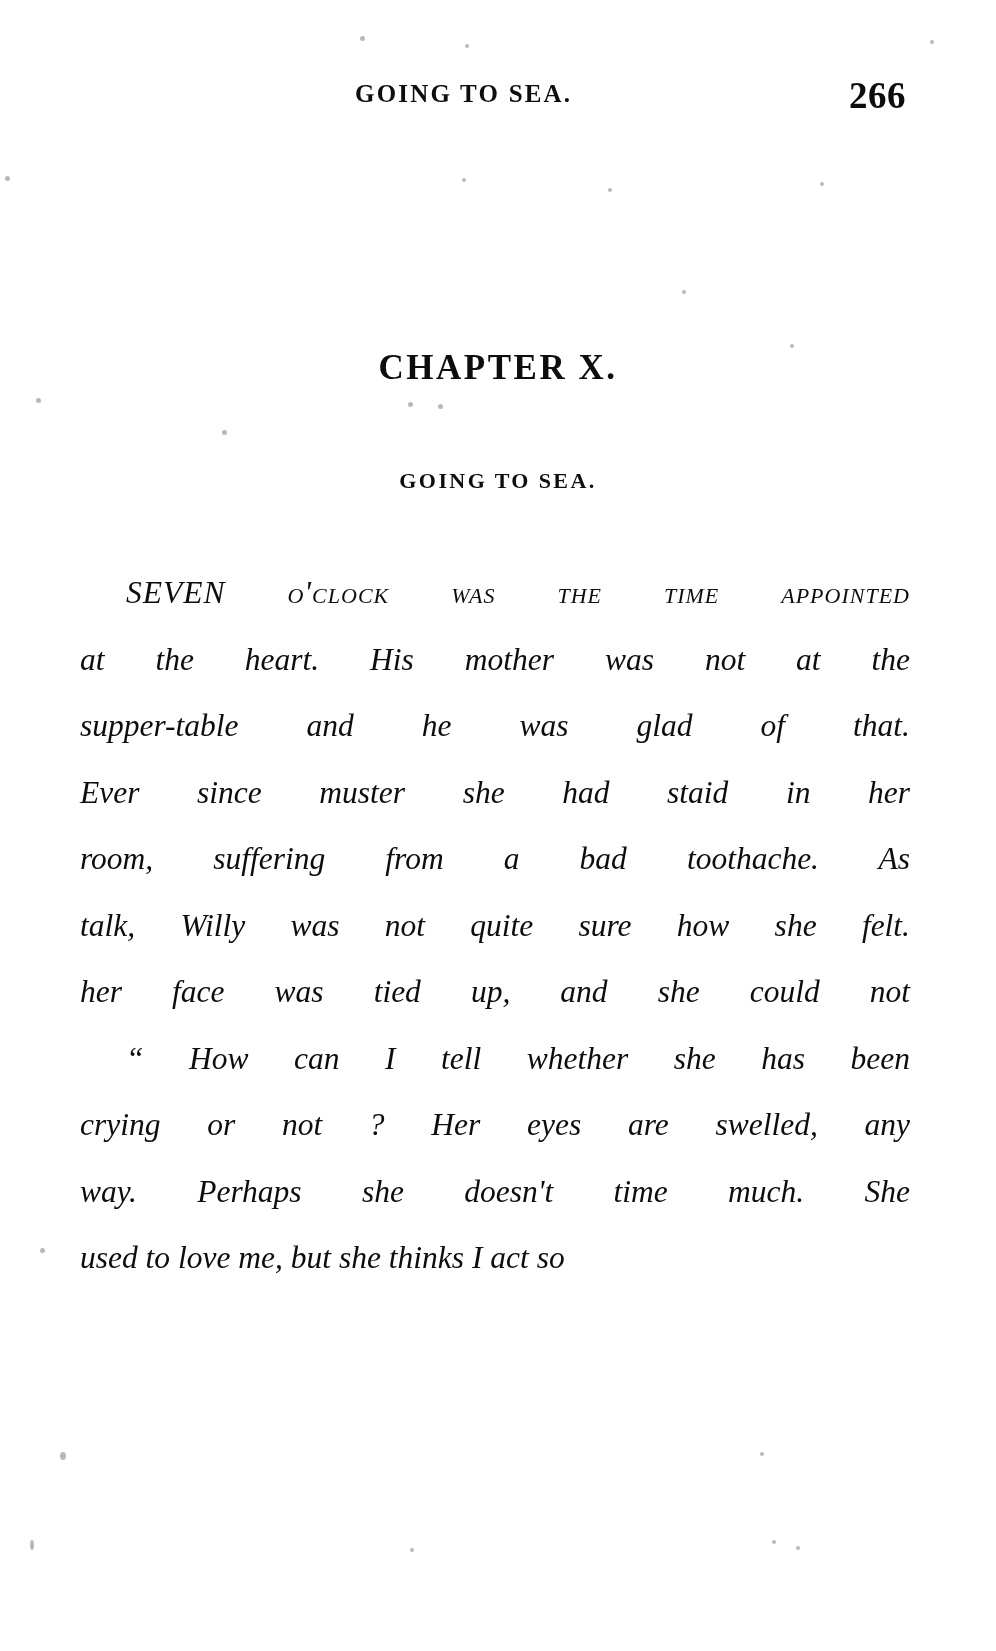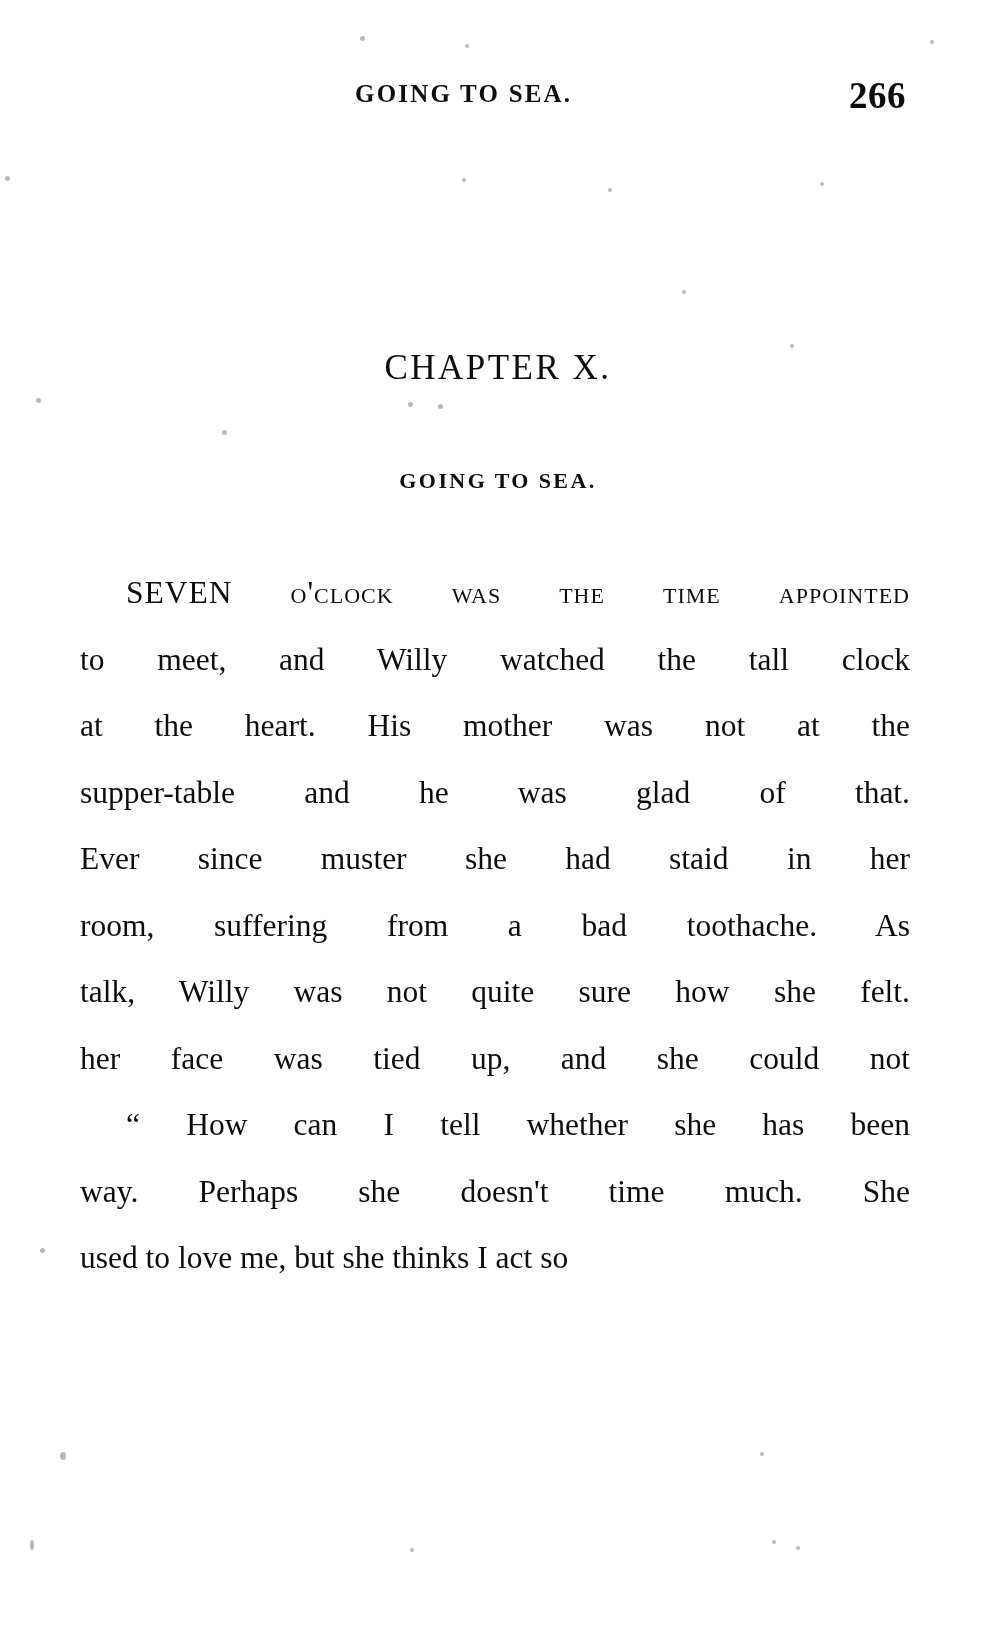--- a/index.html
+++ b/index.html
@@ -52,21 +52,21 @@
 
   
   .chapter-number {
     position: absolute;
     top: 348px;
     left: 0;
     width: 996px;
     text-align: center;
     font-size: 35px;
     letter-spacing: 2.5px;
-    font-weight: normal;
+    font-weight: bold;
   }
   .chapter-title {
     position: absolute;
     top: 468px;
     left: 0;
     width: 996px;
     text-align: center;
     font-size: 22px;
     font-weight: bold;
     letter-spacing: 2.4px;
@@ -79,20 +79,21 @@
     top: 560px;
     left: 80px;
     width: 830px;
   }
   .para {
     margin: 0;
     font-size: 31.5px;
     line-height: 66.5px;
     text-align: justify;
     text-justify: inter-word;
+    font-style: italic;
   }
   .para.first-para .line {
     display: block;
   }
   .line {
     display: block;
     white-space: nowrap;
   }
   
   .line.just {
@@ -130,31 +131,31 @@
     <div class="rh-folio">266</div>
   </div>
 
   <div class="chapter-number">CHAPTER X.</div>
   <div class="chapter-title">GOING TO SEA.</div>
 
   <div class="body-text">
 
     <p class="para first-para">
       <span class="line just"><span class="indent"></span><span class="smallcaps">SEVEN o'clock was the time appointed</span></span>
-      <span class="line just">to meet, and Willy watched the tall clock</span>
       <span class="line just">at the heart.  His mother was not at the</span>
       <span class="line just">supper-table and he was glad of that.</span>
       <span class="line just">Ever since muster she had staid in her</span>
       <span class="line just">room, suffering from a bad toothache.  As</span>
       <span class="line just">talk, Willy was not quite sure how she felt.</span>
       <span class="line just">her face was tied up, and she could not</span>
     </p>
 
     <p class="para">
       <span class="line just"><span class="indent"></span><span>“ How can I tell whether she has been</span></span>
+      <span class="line just">crying or not ?  Her eyes are swelled, any</span>
       <span class="line just">way.  Perhaps she doesn't time much.  She</span>
       <span class="line just last">used to love me, but she thinks I act so</span>
     </p>
 
   </div>
 
   <div class="speck" style="left:360px;top:36px;width:5px;height:5px;"></div>
   <div class="speck" style="left:465px;top:44px;width:4px;height:4px;"></div>
   <div class="speck" style="left:930px;top:40px;width:4px;height:4px;"></div>
   <div class="speck" style="left:5px;top:176px;width:5px;height:5px;"></div>

